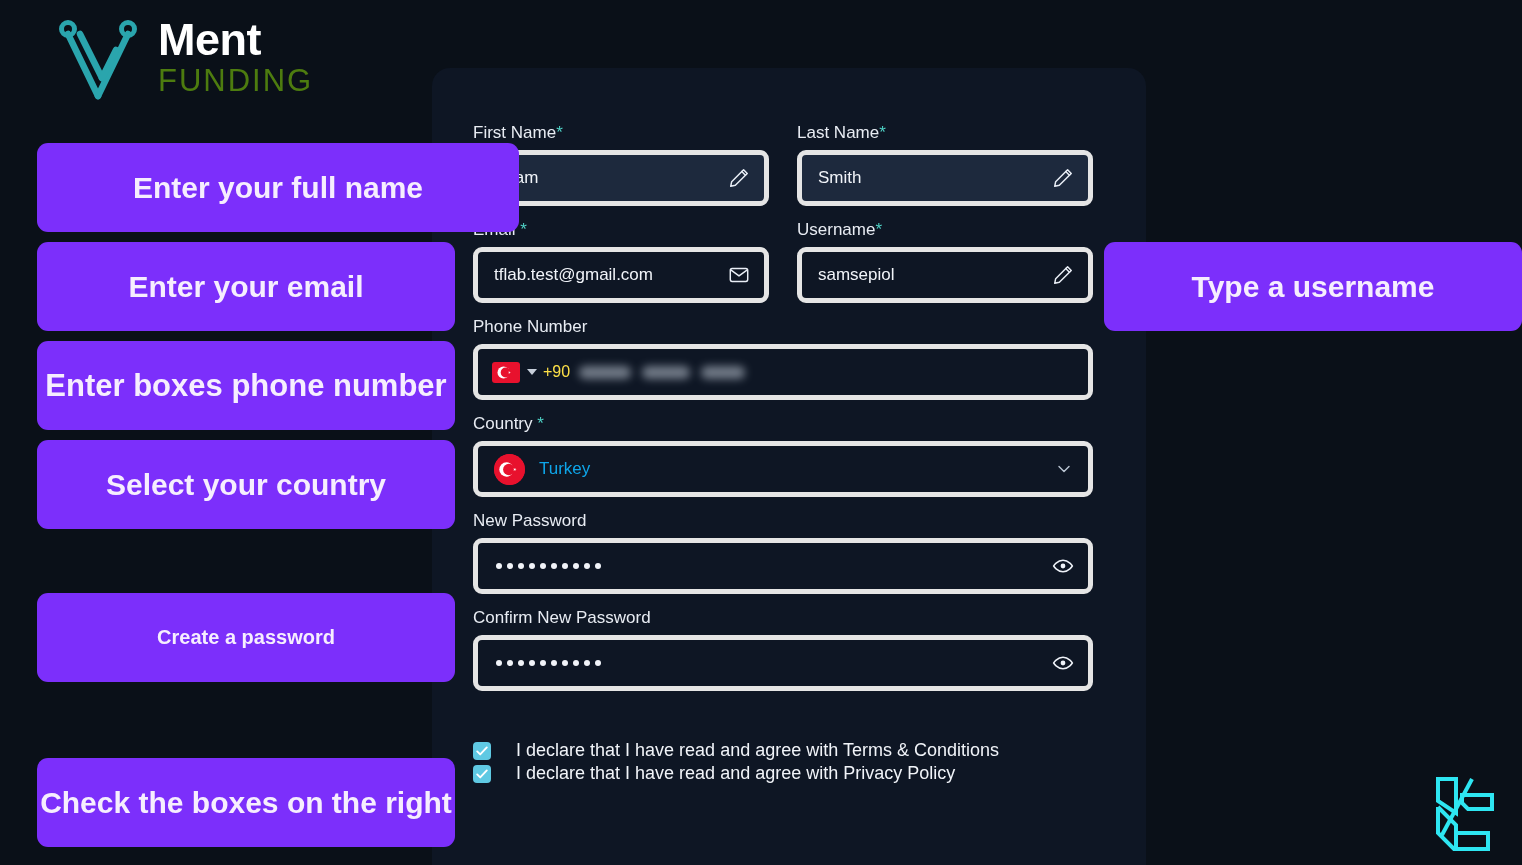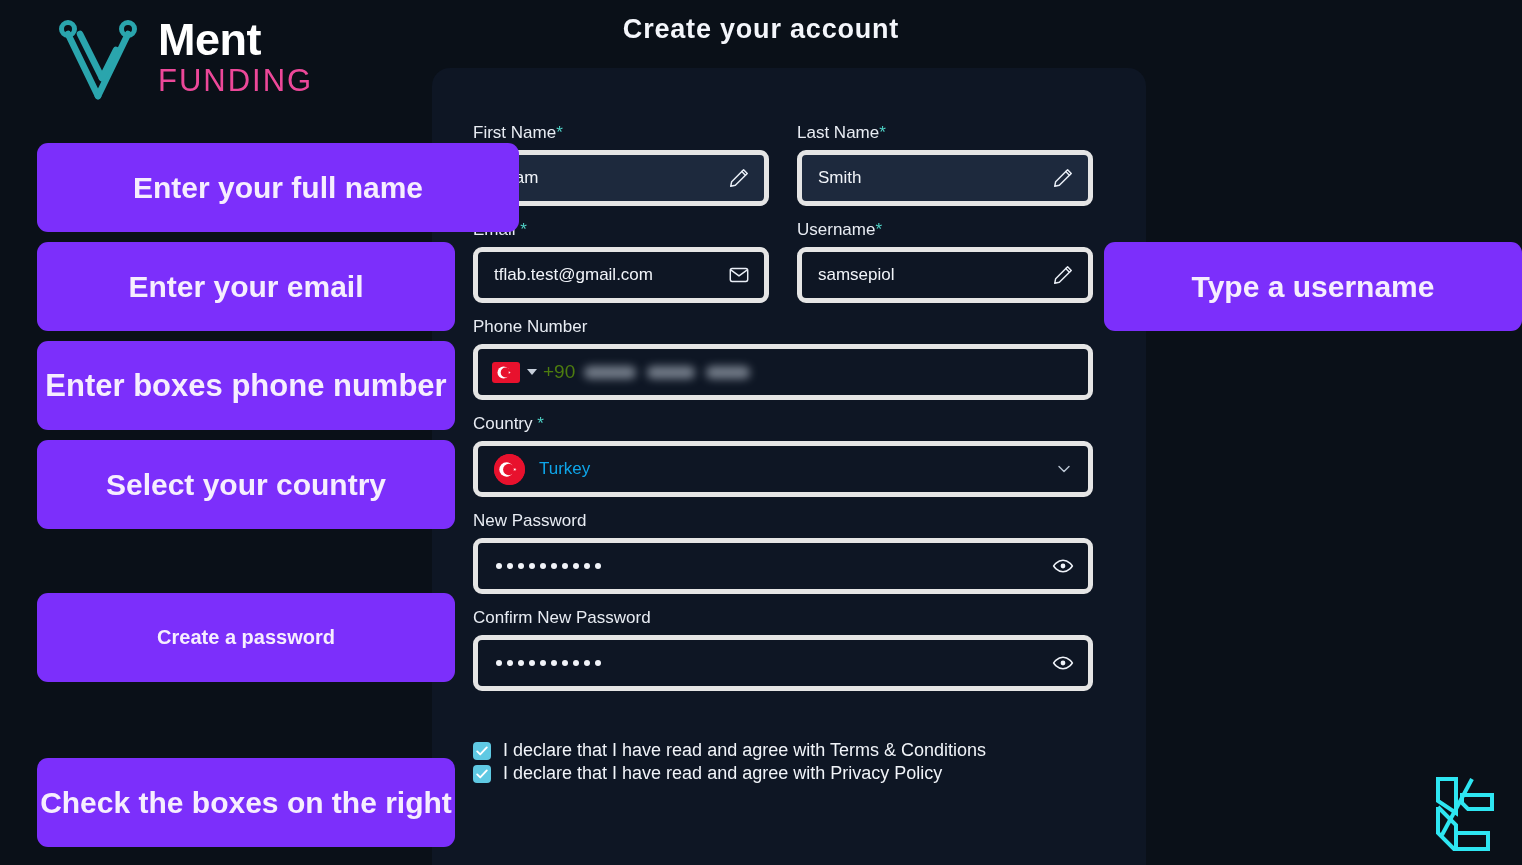--- a/index.html
+++ b/index.html
@@ -33,21 +33,21 @@
   .brand-name {
     font-size: 45px;
     font-weight: bold;
     color: #ffffff;
     line-height: 0.98;
     letter-spacing: -0.5px;
   }
   .brand-sub {
     font-size: 31px;
     font-weight: 300;
-    color: #ec4899;
+    color: #4d7c0f;
     letter-spacing: 2.0px;
     line-height: 1.1;
     margin-top: 2px;
   }
 
   
   .page-title {
     position: absolute;
     left: 0; right: 0;
     top: 14px;
@@ -128,21 +128,21 @@
     flex: 0 0 auto;
   }
   .caret-down {
     width: 0; height: 0;
     border-left: 5px solid transparent;
     border-right: 5px solid transparent;
     border-top: 6px solid #c7cfdb;
     margin: 0 6px 0 7px;
     flex: 0 0 auto;
   }
-  .phone-code { font-size: 19px; color: #4d7c0f; font-weight: 500; }
+  .phone-code { font-size: 16px; color: #fde047; font-weight: 500; }
   .phone-blur {
     margin-left: 9px;
     display: flex;
     gap: 11px;
     align-items: center;
   }
   .blur-chunk {
     height: 13px;
     background: #8e97a4;
     border-radius: 6px;
@@ -172,21 +172,21 @@
     width: 6px; height: 6px;
     border-radius: 50%;
     background: #f1f4f9;
   }
 
   
   .agreements { margin-top: 49px; }
   .agree-row {
     display: flex;
     align-items: center;
-    gap: 12px;
+    gap: 25px;
     margin-bottom: 2px;
   }
   .checkbox {
     width: 18px; height: 18px;
     border-radius: 4px;
     background: #5fc9e3;
     flex: 0 0 auto;
     position: relative;
   }
   .checkbox svg { position: absolute; left: 2px; top: 2px; }
@@ -254,21 +254,20 @@
       </g>
       <circle cx="16" cy="15" r="6.5" fill="none" stroke="#2aa5ad" stroke-width="5"></circle>
       <circle cx="76" cy="15" r="6.5" fill="none" stroke="#2aa5ad" stroke-width="5"></circle>
     </svg>
     <div class="brand-words">
       <div class="brand-name">Ment</div>
       <div class="brand-sub">FUNDING</div>
     </div>
   </div>
 
-  <div class="page-title">Create your account</div>
 
   <div class="form-panel">
     <div class="form-inner">
 
       <div class="row">
         <div class="col">
           <div class="field-label"><span>First Name</span><span class="req">*</span></div>
           <div class="input-box filled">
             <span class="input-text">Adam</span>
             <span class="input-icon">

